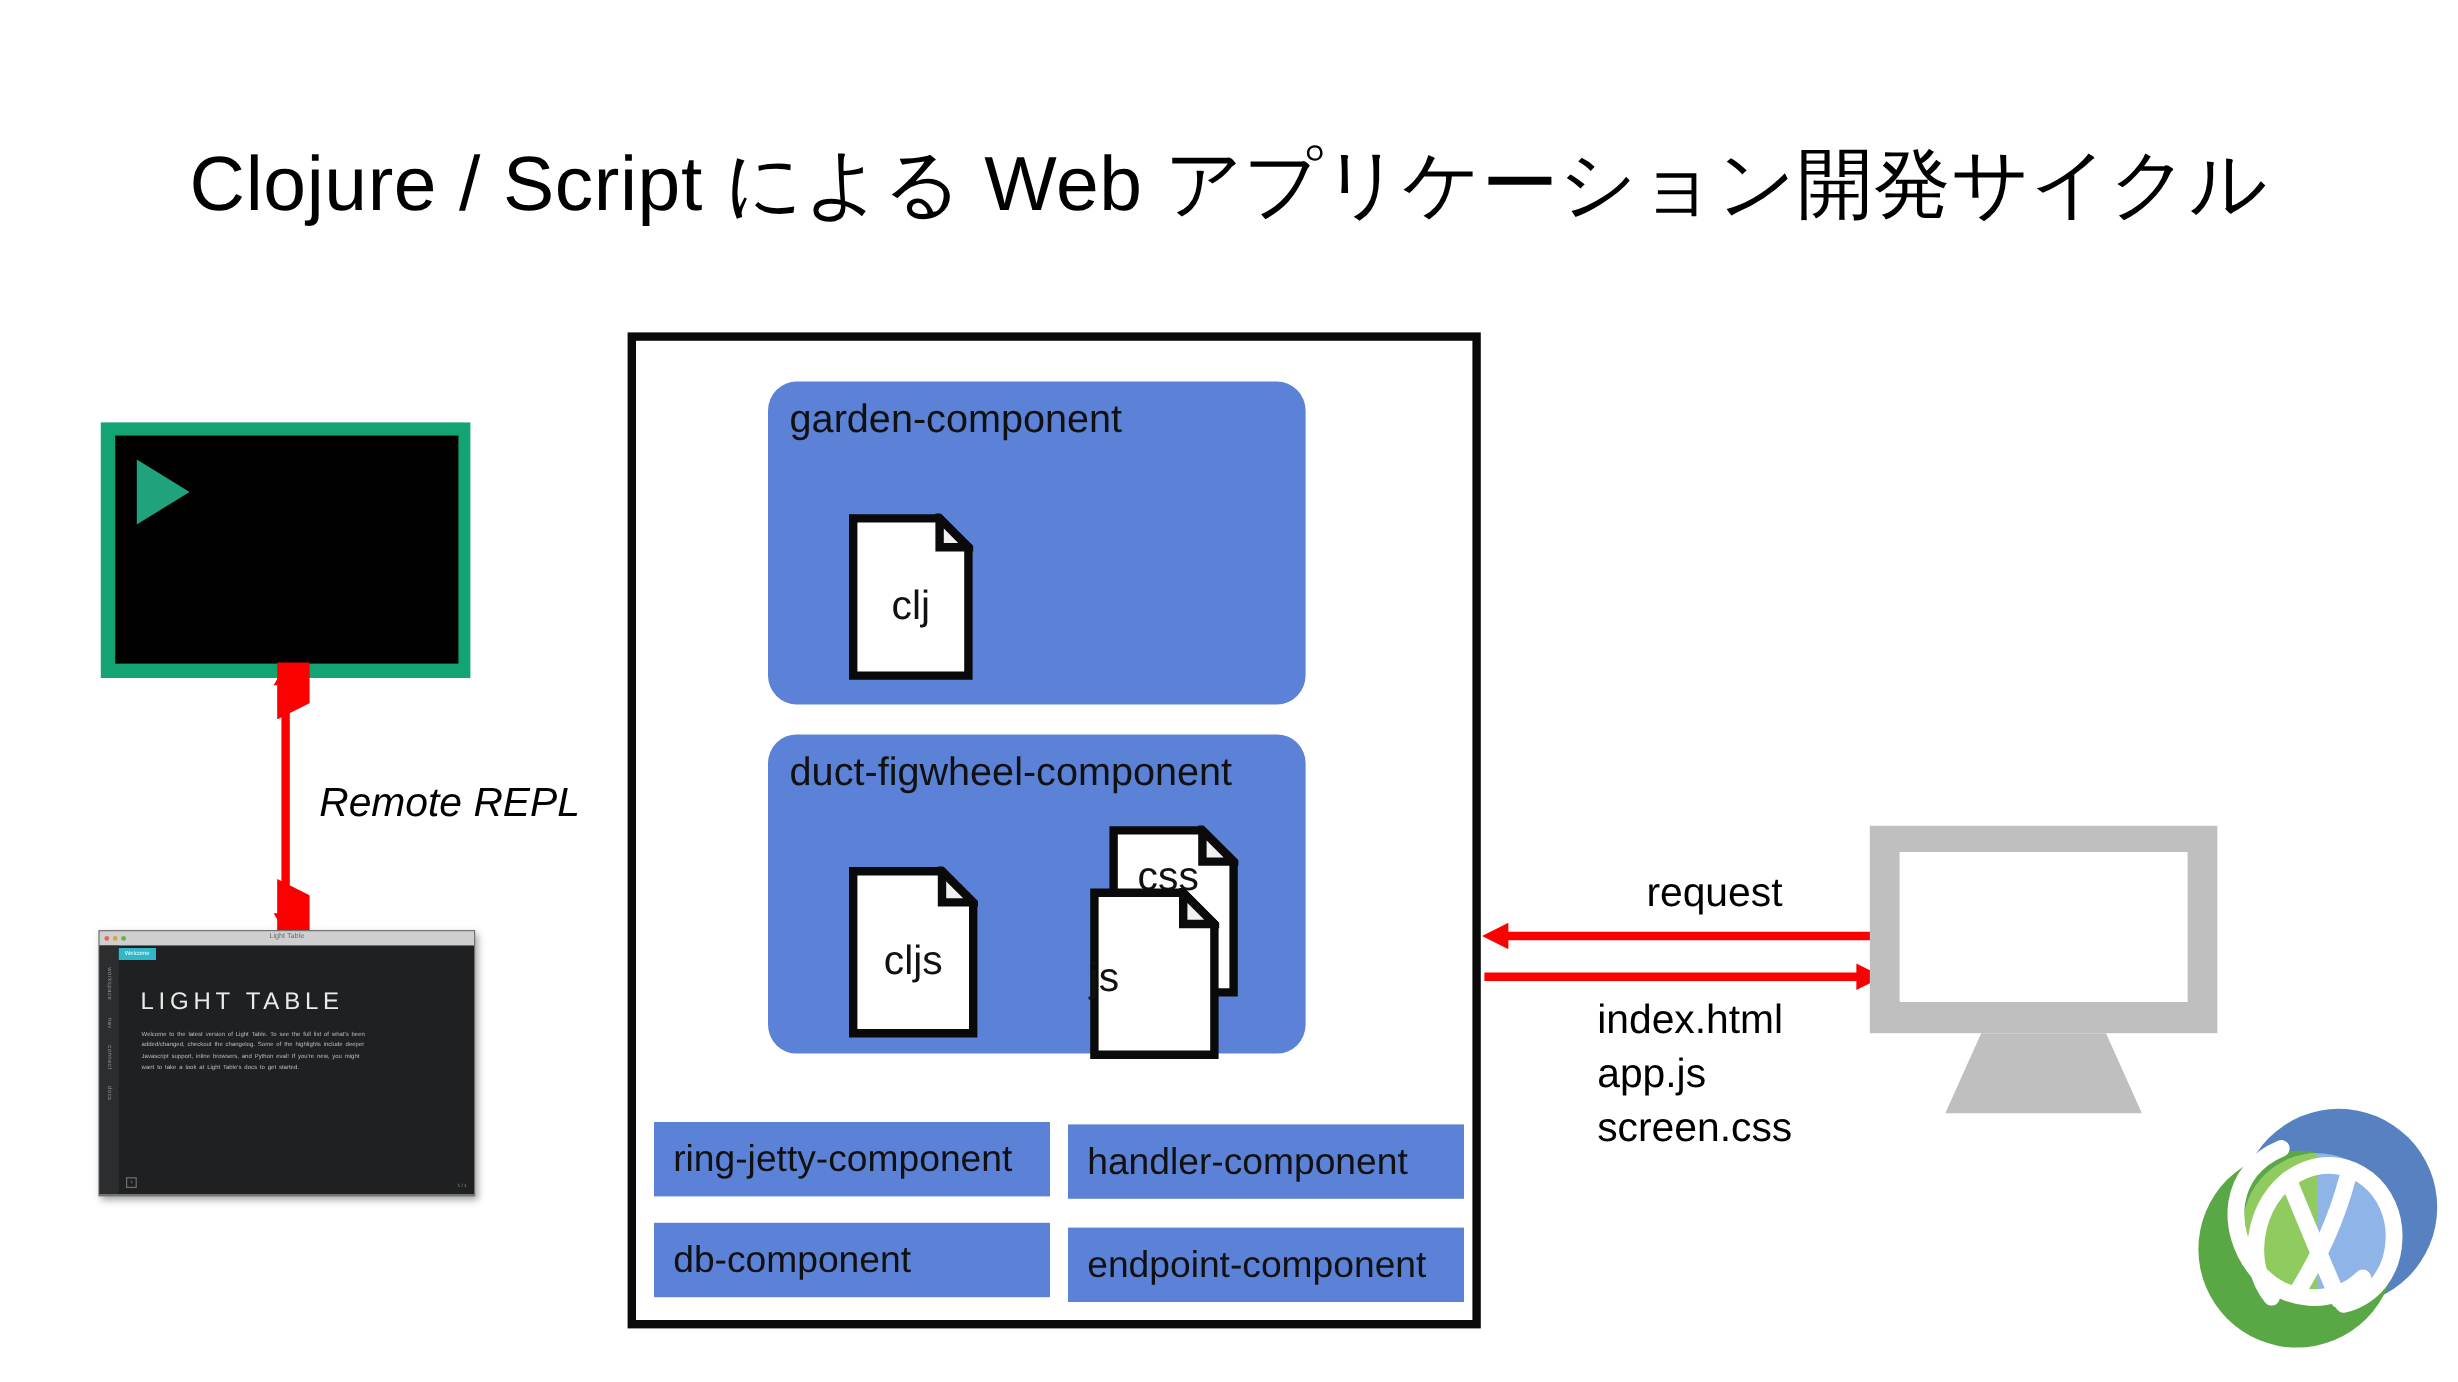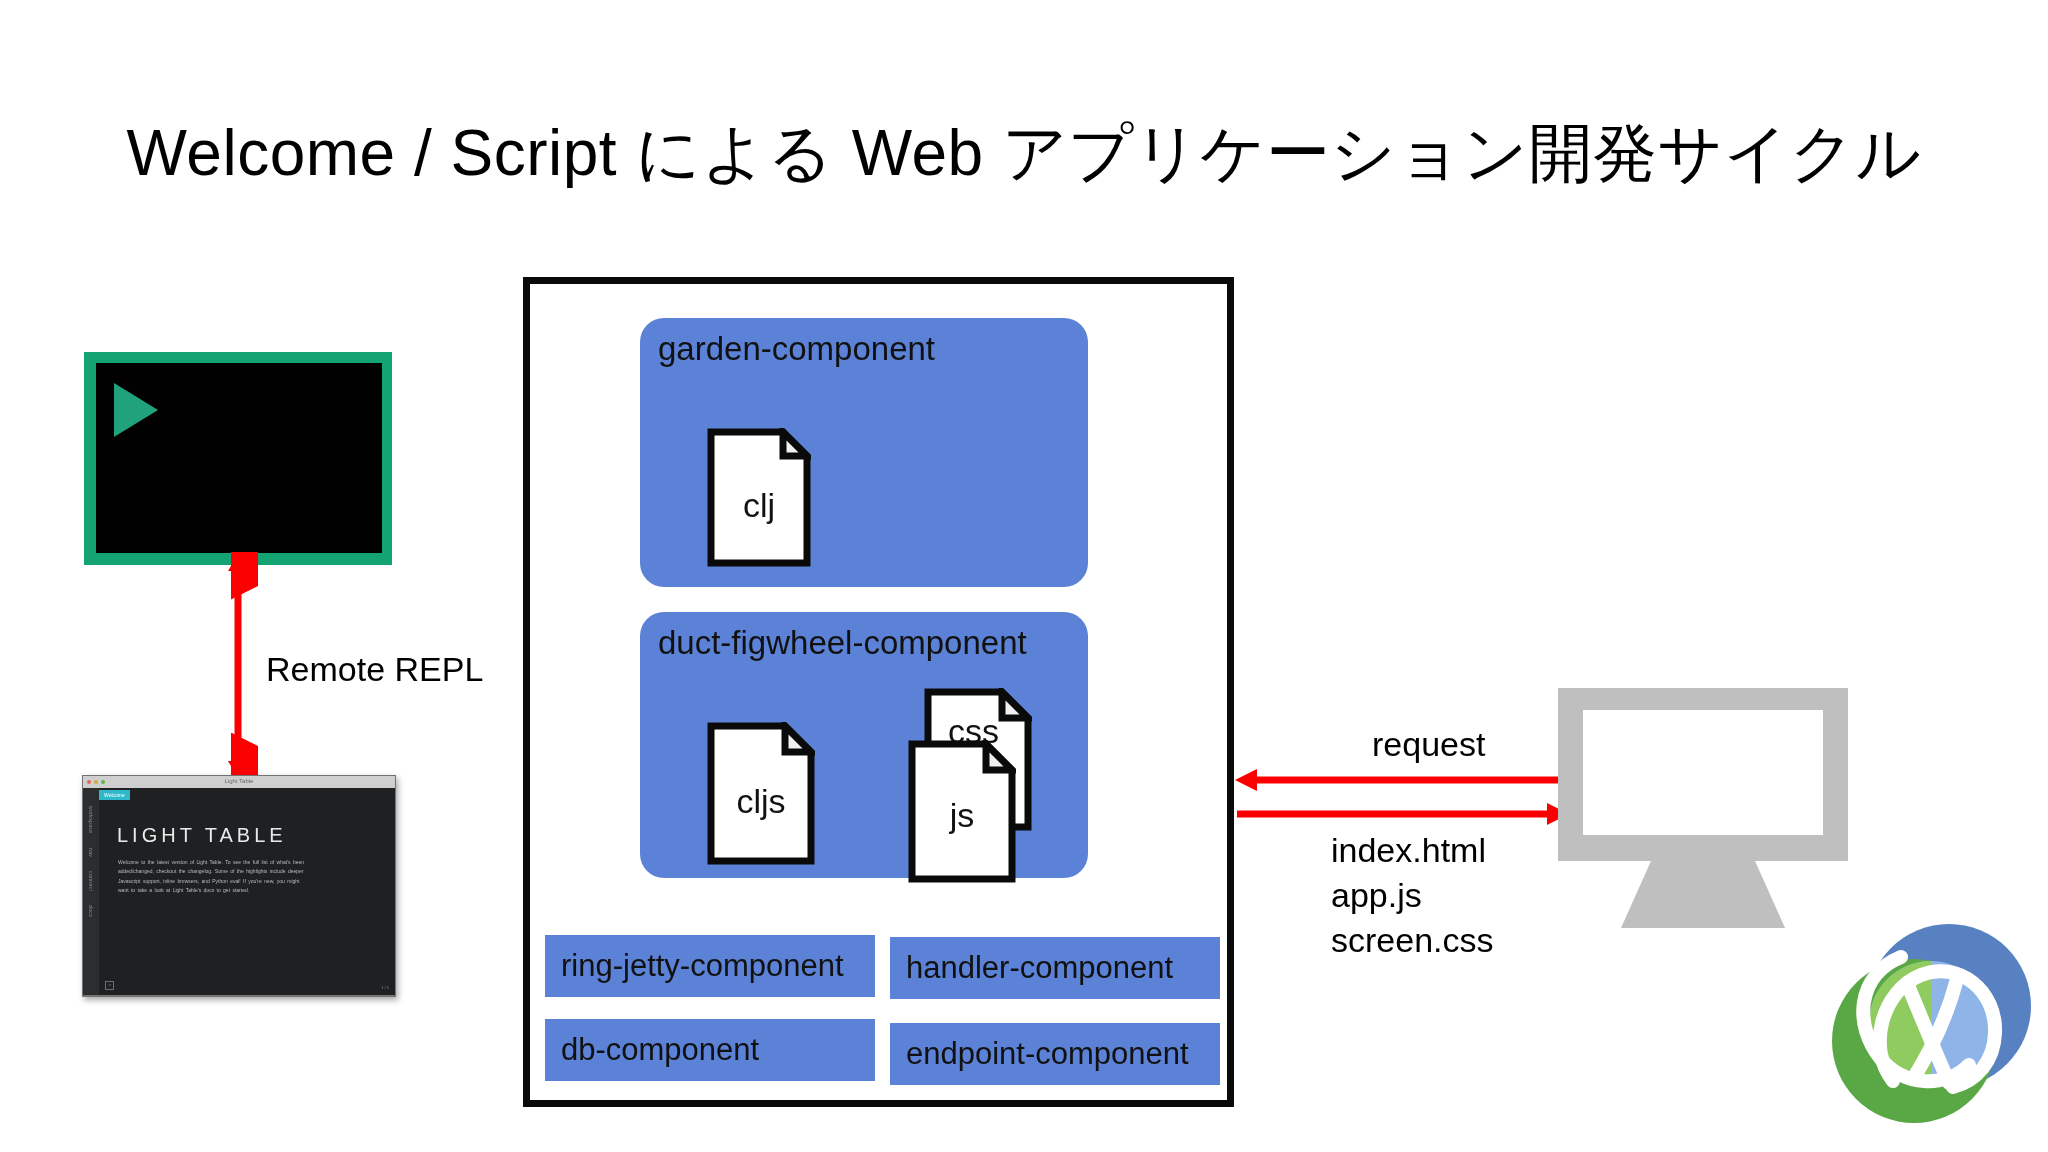--- a/index.html
+++ b/index.html
@@ -69,20 +69,21 @@
     width: 40px;
     height: 228px;
   }
   #repl-label {
     position: absolute;
     left: 266px;
     top: 650px;
     font-size: 34px;
     color: #000000;
     white-space: nowrap;
+    font-style: italic;
   }
 
   
   #lighttable {
     position: absolute;
     left: 82px;
     top: 775px;
     width: 314px;
     height: 222px;
     background: #737373;
@@ -302,21 +303,21 @@
     top: 921px;
     width: 205px;
     height: 205px;
   }
 </style>
 </head>
 <body>
 
 <div id="slide">
 
-  <div id="slide-title">Welcome / Script による Web アプリケーション開発サイクル</div>
+  <div id="slide-title">Clojure / Script による Web アプリケーション開発サイクル</div>
 
   <div id="terminal">
     <div id="terminal-screen">
       <div id="terminal-cursor"></div>
     </div>
   </div>
 
   <svg id="repl-arrow" viewBox="0 0 40 228">
     <defs>
       <marker id="rArrowUp" markerWidth="9" markerHeight="9" refX="4.5" refY="8" orient="auto">
@@ -378,21 +379,21 @@
   <svg class="file-icon" id="css-file" viewBox="0 0 108 143">
     <path d="M4,4 H78 L104,30 V139 H4 Z" fill="#ffffff" stroke="#0a0a0a" stroke-width="7" stroke-linejoin="miter"></path>
     <path d="M78,4 V30 H104 Z" fill="#f0f0f0" stroke="#0a0a0a" stroke-width="7" stroke-linejoin="miter"></path>
   </svg>
   <div style="position:absolute; left:948px; top:712px; font-size:34px; color:#111;">css</div>
 
   <svg class="file-icon" id="js-file" viewBox="0 0 108 143">
     <path d="M4,4 H78 L104,30 V139 H4 Z" fill="#ffffff" stroke="#0a0a0a" stroke-width="7" stroke-linejoin="miter"></path>
     <path d="M78,4 V30 H104 Z" fill="#f0f0f0" stroke="#0a0a0a" stroke-width="7" stroke-linejoin="miter"></path>
   </svg>
-  <div style="position:absolute; left:908px; top:796px; width:108px; text-align:center; font-size:34px; color:#111;">js</div>
+  <div style="position:absolute; left:908px; top:796px; width:108px; font-size:34px; color:#111;">js</div>
 
   <svg class="file-icon" id="cljs-file" viewBox="0 0 108 143">
     <path d="M4,4 H78 L104,30 V139 H4 Z" fill="#ffffff" stroke="#0a0a0a" stroke-width="7" stroke-linejoin="miter"></path>
     <path d="M78,4 V30 H104 Z" fill="#f0f0f0" stroke="#0a0a0a" stroke-width="7" stroke-linejoin="miter"></path>
   </svg>
   <div style="position:absolute; left:707px; top:782px; width:108px; text-align:center; font-size:34px; color:#111;">cljs</div>
 
   <div class="comp-bar" id="handler-box">handler-component</div>
   <div class="comp-bar" id="ring-jetty-box">ring-jetty-component</div>
   <div class="comp-bar" id="db-box">db-component</div>

